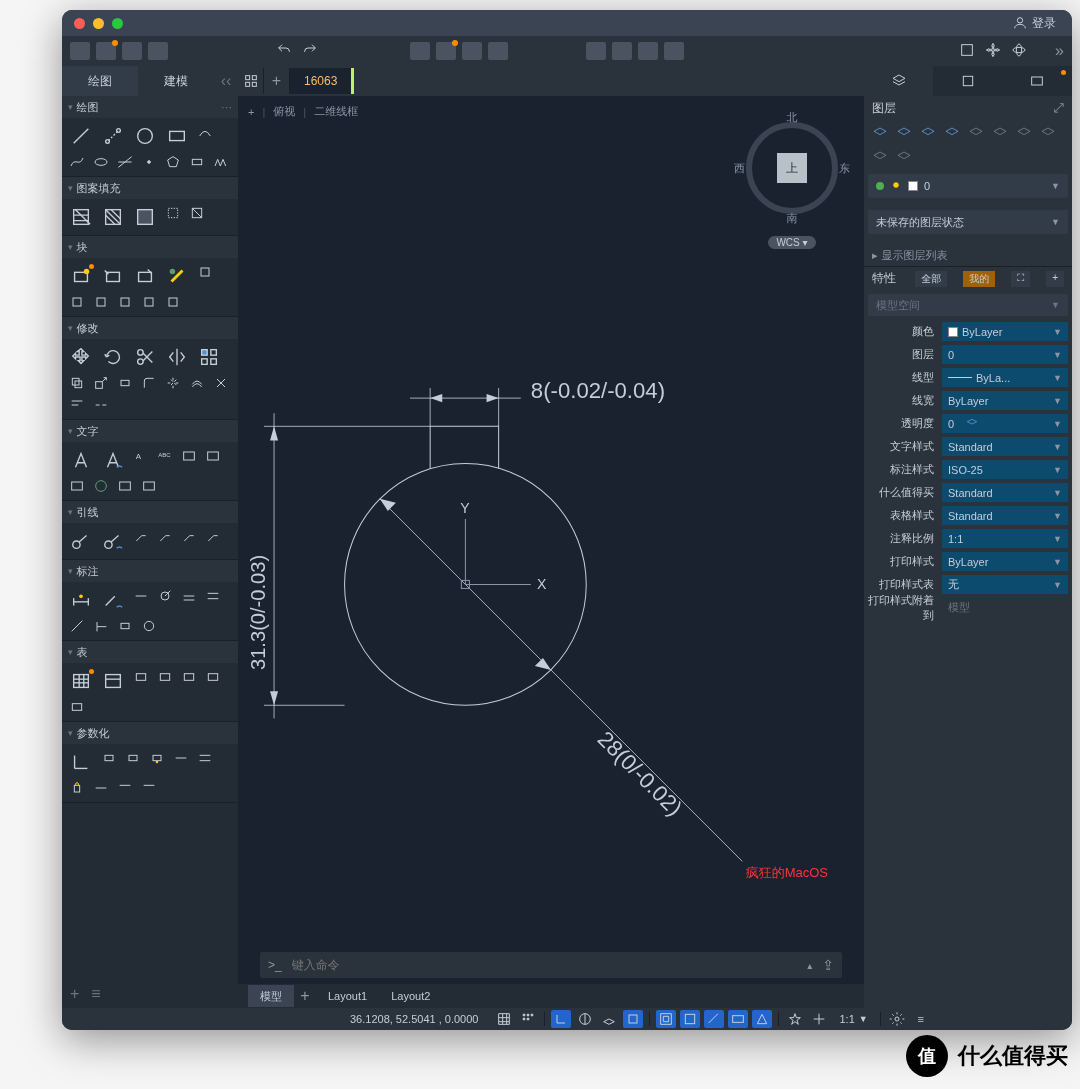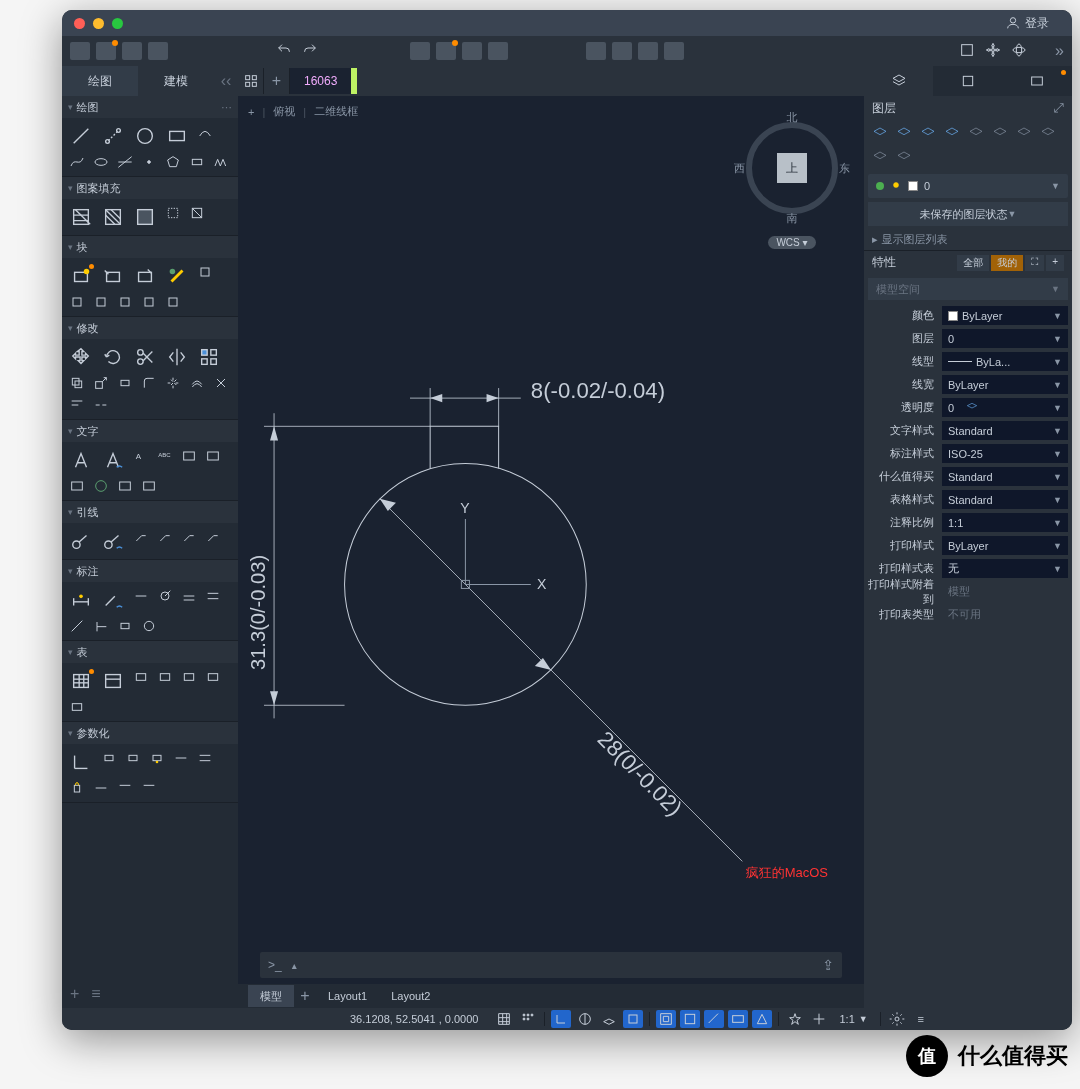--- a/index.html
+++ b/index.html
@@ -4,21 +4,21 @@
 <style>
 * { margin:0; padding:0; box-sizing:border-box; font-family:"PingFang SC","Microsoft YaHei",Arial,sans-serif; }
 body { background:#f5f5f5; width:1080px; height:1089px; position:relative; overflow:hidden; }
 .app-window { position:absolute; left:62px; top:10px; width:1010px; height:1020px; background:#202830; border-radius:10px; overflow:hidden; box-shadow:0 10px 40px rgba(0,0,0,.4); }
 .titlebar { height:26px; background:#3a4452; display:flex; align-items:center; padding:0 12px; position:relative; }
 .traffic-lights { display:flex; gap:8px; }
 .tl { width:11px; height:11px; border-radius:50%; }
 .tl.red{background:#ff5f57}.tl.yellow{background:#febc2e}.tl.green{background:#28c840}
 .title-text { position:absolute; left:0; right:0; text-align:center; color:#c5cdd8; font-size:12px; display:flex; align-items:center; justify-content:center; gap:6px; }
 .title-text .aicon{width:12px;height:12px;background:linear-gradient(135deg,#ff5a00,#ffb000);display:inline-block;}
-.login-btn { position:absolute; right:23px; color:#c5cdd8; font-size:12px; display:flex; align-items:center; gap:4px; cursor:pointer; }
+.login-btn { position:absolute; right:16px; color:#c5cdd8; font-size:12px; display:flex; align-items:center; gap:4px; cursor:pointer; }
 .toolbar { height:30px; background:#2a323c; display:flex; align-items:center; padding:0 8px; gap:4px; }
 .tb-group { display:flex; gap:6px; margin-right:24px; }
 .tb-icon { width:20px; height:18px; background:#4a5460; border-radius:2px; position:relative; cursor:pointer; }
 .tb-icon.orange::after{content:"";position:absolute;right:-2px;top:-2px;width:6px;height:6px;background:#ff8c00;border-radius:50%;}
 .tb-spacer{flex:1}
 .tb-chevron{color:#8a96a6;font-size:16px;cursor:pointer;margin-left:8px}
 .main-layout { display:flex; height:calc(100% - 56px - 22px); }
 .left-panel { width:176px; background:#232b35; display:flex; flex-direction:column; }
 .left-tabs { height:30px; background:#2a323c; display:flex; }
 .ltab { flex:1; display:flex; align-items:center; justify-content:center; color:#c5cdd8; font-size:12px; cursor:pointer; }
@@ -31,21 +31,21 @@
 .ps-body { padding:4px; display:flex; flex-wrap:wrap; gap:2px; }
 .tool-icon { width:30px; height:28px; display:flex; align-items:center; justify-content:center; cursor:pointer; border-radius:2px; position:relative; }
 .tool-icon svg{width:22px;height:22px;stroke:#c5cdd8;fill:none;stroke-width:1.5}
 .tool-icon.sm{width:22px;height:20px}
 .tool-icon.sm svg{width:16px;height:16px}
 .tool-icon .dot{position:absolute;right:2px;top:2px;width:5px;height:5px;background:#ff8c00;border-radius:50%}
 .left-footer{height:28px;display:flex;align-items:center;padding:0 8px;gap:12px;color:#6a7482}
 .center-area { flex:1; display:flex; flex-direction:column; background:#1a2230; position:relative; }
 .tab-strip { height:30px; background:#2a323c; display:flex; align-items:center; }
 .tab-strip .grid-icon{width:26px;height:26px;display:flex;align-items:center;justify-content:center;cursor:pointer;color:#8a96a6;border-right:1px solid #1a2028}
-.file-tab { height:26px; padding:0 14px; background:#1a2230; display:flex; align-items:center; color:#f0abfc; font-size:12px; border-right:6px solid #bef264; }
+.file-tab { height:26px; padding:0 14px; background:#1a2230; display:flex; align-items:center; color:#fdba74; font-size:12px; border-right:3px solid #bef264; }
 .canvas-wrap { flex:1; position:relative; overflow:hidden; }
 .view-label { position:absolute; left:10px; top:8px; color:#8a96a6; font-size:11px; display:flex; align-items:center; gap:8px; }
 .view-label span{cursor:pointer}
 .drawing { position:absolute; inset:0; }
 .drawing svg { width:100%; height:100%; }
 .drawing text{font-family:"ISOCPEUR",Arial;fill:#c5cdd8;}
 .viewcube { position:absolute; right:18px; top:26px; width:108px; text-align:center; }
 .viewcube .ring { width:92px; height:92px; border:6px solid #3a4452; border-radius:50%; margin:0 auto; position:relative; }
 .viewcube .cube { position:absolute; left:50%; top:50%; transform:translate(-50%,-50%); width:30px; height:30px; background:#b8c0c8; color:#2a323c; font-size:12px; display:flex; align-items:center; justify-content:center; cursor:pointer; }
 .viewcube .dir { position:absolute; color:#8a96a6; font-size:11px; }
@@ -70,30 +70,30 @@
 .rp-tab .dot{position:absolute;right:6px;top:4px;width:5px;height:5px;background:#ff8c00;border-radius:50%}
 .rp-header { height:24px; display:flex; align-items:center; padding:0 8px; color:#c5cdd8; font-size:12px; background:#2a323c; }
 .rp-header .tools{margin-left:auto;display:flex;gap:6px;color:#8a96a6;font-size:13px}
 .layer-icons { padding:6px 8px; display:flex; flex-wrap:wrap; gap:8px; }
 .layer-icons .li{width:16px;height:16px;cursor:pointer}
 .layer-icons svg{width:16px;height:16px}
 .layer-row { height:24px; display:flex; align-items:center; padding:0 8px; gap:6px; background:#323c48; margin:2px 4px; border-radius:2px; cursor:pointer; }
 .layer-row .sw{width:10px;height:10px;border:1px solid #888;background:#fff}
 .layer-row .txt{color:#c5cdd8;font-size:11px;flex:1}
 .layer-row .bullet{width:8px;height:8px;border-radius:50%;background:#4caf50}
-.state-row{height:24px;display:flex;align-items:center;padding:0 8px;color:#c5cdd8;font-size:11px;background:#323c48;margin:2px 4px;cursor:pointer;justify-content:center}
+.state-row{height:24px;display:flex;align-items:center;padding:0 8px;color:#c5cdd8;font-size:11px;background:#323c48;margin:10px 4px;cursor:pointer;justify-content:space-between}
 .list-toggle{height:22px;display:flex;align-items:center;padding:0 8px;color:#8a96a6;font-size:11px;cursor:pointer;gap:4px}
 .props-header{height:24px;display:flex;align-items:center;padding:0 8px;color:#c5cdd8;font-size:12px;border-top:1px solid #1a2028;background:#2a323c}
-.props-header .pills{margin-left:auto;display:flex;gap:2px}
+.props-header .pills{margin-left:auto;display:flex;gap:16px}
 .pill{font-size:10px;padding:1px 6px;color:#c5cdd8;background:#323c48;cursor:pointer}
 .pill.active{background:#a16207}
 .space-row{height:22px;padding:0 8px;display:flex;align-items:center;color:#6a7482;font-size:11px;background:#323c48;margin:4px;justify-content:space-between;cursor:pointer}
 .prop-row{height:23px;display:flex;align-items:center;padding:0 4px 0 0;font-size:11px}
 .prop-row .label{width:78px;text-align:right;color:#c5cdd8;padding-right:8px}
-.prop-row .value{flex:1;height:19px;background:#0f172a;color:#c5cdd8;display:flex;align-items:center;padding:0 6px;gap:4px;cursor:pointer}
+.prop-row .value{flex:1;height:19px;background:#0c4a6e;color:#c5cdd8;display:flex;align-items:center;padding:0 6px;gap:4px;cursor:pointer}
 .prop-row .value.ro{background:transparent;color:#6a7482;cursor:default}
 .prop-row .chev{color:#8a96a6;margin-left:auto;font-size:9px}
 .prop-row .sw{width:10px;height:10px;border:1px solid #888;background:#fff}
 .statusbar { height:22px; background:#2a323c; display:flex; align-items:center; padding:0 8px; gap:4px; font-size:11px; color:#c5cdd8; }
 .statusbar .coord{margin-left:280px;margin-right:12px}
 .sb-icon{width:20px;height:18px;display:flex;align-items:center;justify-content:center;cursor:pointer;border-radius:2px}
 .sb-icon.on{background:#2266cc}
 .sb-sep{width:1px;height:14px;background:#1a2028;margin:0 2px}
 .sb-scale{padding:0 6px;display:flex;align-items:center;gap:4px;cursor:pointer}
 .smzdm-badge{position:absolute;right:12px;bottom:12px;display:flex;align-items:center;gap:10px;color:#000;font-size:22px;font-weight:bold}
@@ -781,20 +781,21 @@
             <div class="dir s">南</div>
             <div class="dir e">东</div>
             <div class="dir w">西</div>
           </div>
           <span class="wcs-badge"><span>WCS</span> ▾</span>
         </div>
         <div class="watermark">疯狂的MacOS</div>
       </div>
       <div class="cmd-bar">
         <span class="cmd-prompt">&gt;_</span>
+        <input class="cmd-input" placeholder="键入命令" style="">
         <span style="color:#8a96a6;font-size:10px;margin-right:10px">▴</span>
         <span class="share">⇪</span>
       </div>
       <div class="layout-tabs">
         <div class="lt-tab active">模型</div>
         <div class="lt-plus">+</div>
         <div class="lt-tab">Layout1</div>
         <div class="lt-tab">Layout2</div>
       </div>
     </div>
@@ -970,26 +971,20 @@
             <span>无</span>
             <span class="chev">▼</span>
           </div>
         </div>
       <div class="prop-row">
           <span class="label">打印样式附着到</span>
           <div class="value ro">
             <span>模型</span>
           </div>
         </div>
-      <div class="prop-row">
-          <span class="label">打印表类型</span>
-          <div class="value ro">
-            <span>不可用</span>
-          </div>
-        </div>
     </div>
   </div>
 
   <div class="statusbar">
     <span class="coord">36.1208,  52.5041 , 0.0000</span>
     <div class="sb-icon">
         <svg class="ico" viewBox="0 0 24 24">
           <path d="M4 4h16v16H4zM4 10h16M4 16h16M10 4v16M16 4v16"></path>
         </svg>
       </div>

